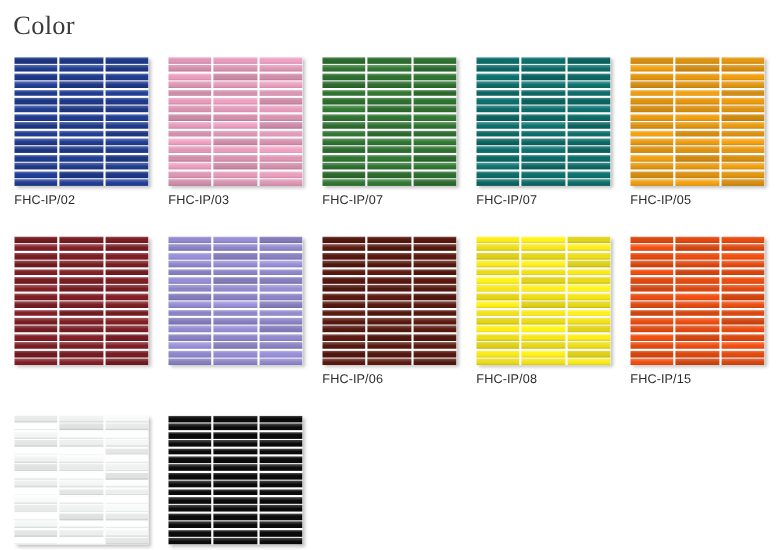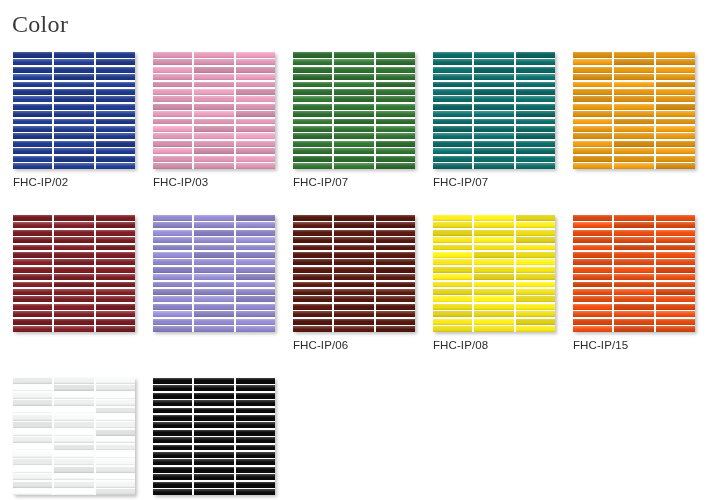--- a/index.html
+++ b/index.html
@@ -548,20 +548,21 @@
               <div class="tile" style="background: rgb(226, 149, 15); filter: brightness(96.8%);"></div>
               <div class="tile" style="background: rgb(226, 149, 15); filter: brightness(100%);"></div>
             </div>
             <div class="tile-row">
               <div class="tile" style="background: rgb(226, 149, 15); filter: brightness(104.8%);"></div>
               <div class="tile" style="background: rgb(226, 149, 15); filter: brightness(108%);"></div>
               <div class="tile" style="background: rgb(226, 149, 15); filter: brightness(93.6%);"></div>
             </div>
           </div>
         </div>
+        <div class="swatch-label" style="color: rgb(43, 43, 43);">FHC-IP/05</div>
       </div>
     </div>
     <div class="swatch-row">
       <div class="swatch-cell">
         <div class="swatch-tile-block">
           <div class="tile-grid" style="background: rgb(253, 253, 253);">
             <div class="tile-row">
               <div class="tile" style="background: rgb(123, 29, 35); filter: brightness(93.6%);"></div>
               <div class="tile" style="background: rgb(123, 29, 35); filter: brightness(96.8%);"></div>
               <div class="tile" style="background: rgb(123, 29, 35); filter: brightness(100%);"></div>

